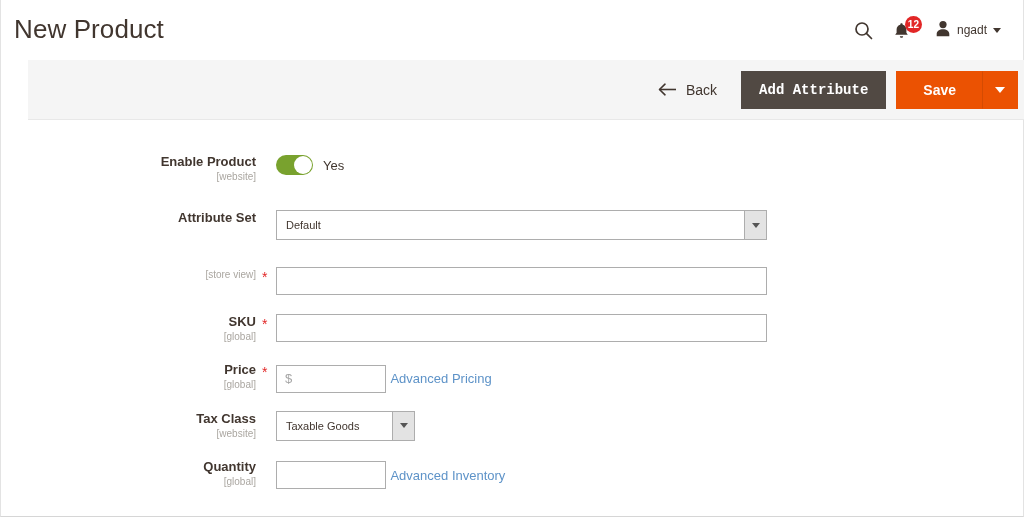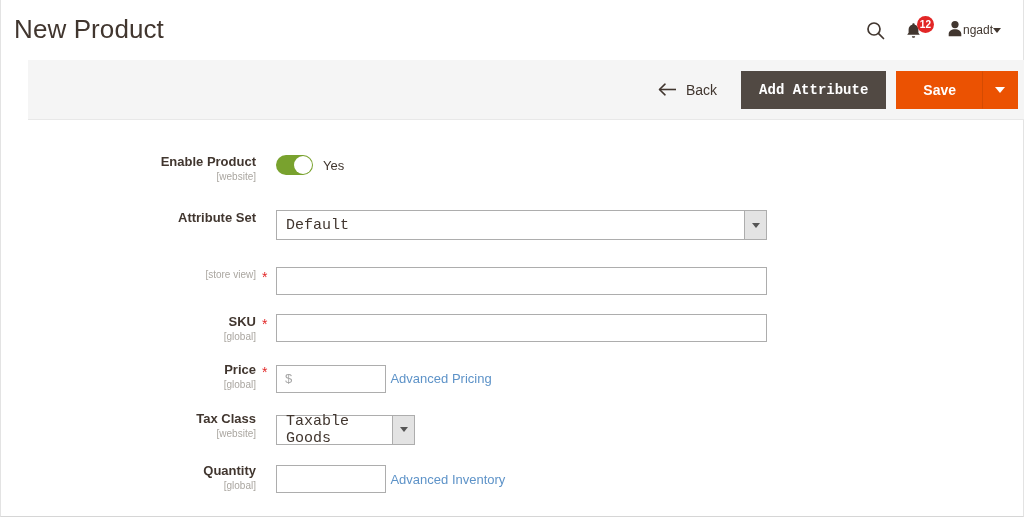--- a/index.html
+++ b/index.html
@@ -76,20 +76,21 @@
     display: flex;
     align-items: center;
     justify-content: center;
     padding: 0 3px;
     line-height: 1;
   }
 
   .user-menu {
     display: flex;
     align-items: center;
+    gap: 6px;
     cursor: pointer;
   }
   .user-name {
     font-size: 12px;
     color: #41362f;
   }
   .caret-down {
     width: 0; height: 0;
     border-left: 4px solid transparent;
     border-right: 4px solid transparent;
@@ -249,23 +250,22 @@
     border: 1px solid #adadad;
     background: #ffffff;
     align-items: stretch;
     cursor: pointer;
   }
   .select-value {
     flex: 1;
     display: flex;
     align-items: center;
     padding-left: 9px;
-    font-size: 15px;
-    color: #41362f;
-    font-family: Liberation Mono, monospace;
+    font-size: 11px;
+    color: #41362f;
   }
   .select-arrow {
     width: 22px;
     background: #e3e3e3;
     border-left: 1px solid #adadad;
     display: flex;
     align-items: center;
     justify-content: center;
   }
   .select-arrow i {

